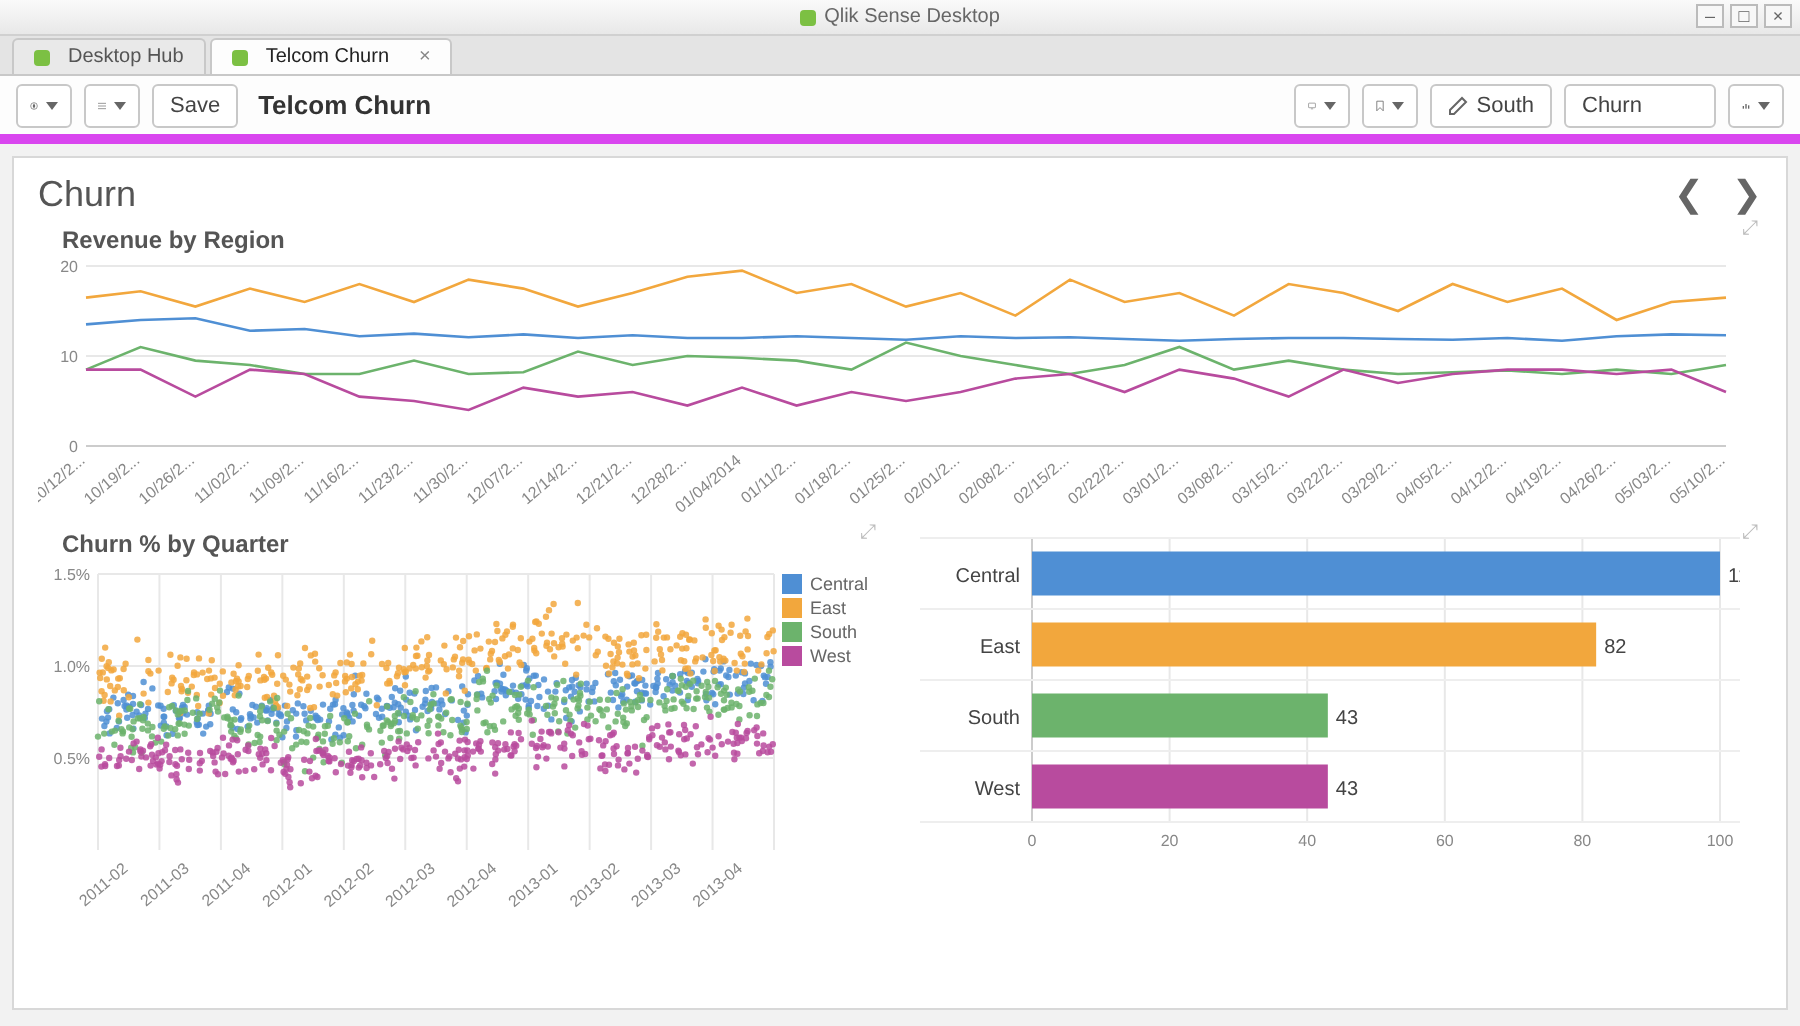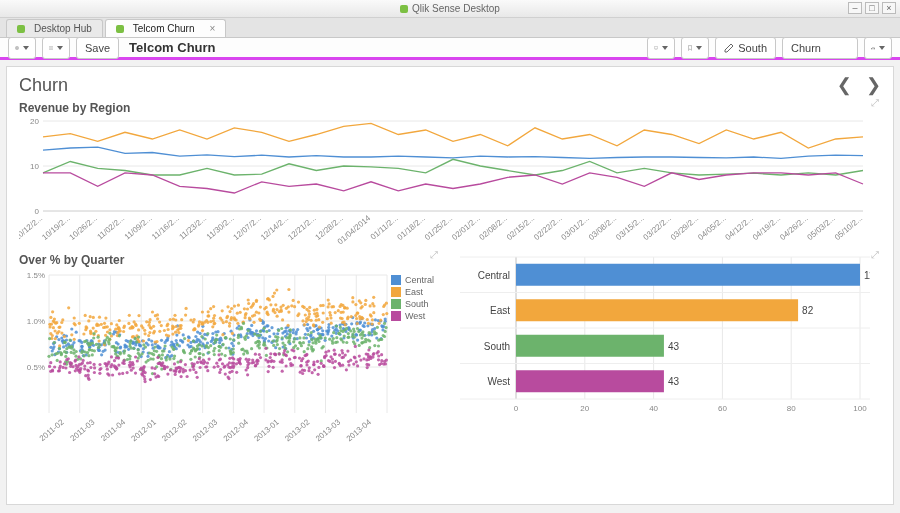--- a/index.html
+++ b/index.html
@@ -10,38 +10,38 @@
   .titlebar .wcontrols { position:absolute; right:4px; top:2px; display:flex; gap:3px;}
   .wbtn { width:14px; height:12px; border:1px solid #bbb; background:#f7f7f7; font-size:9px; line-height:10px; text-align:center; color:#666;}
   .titlebar .appicon { width:8px; height:8px; background:#7cc043; border-radius:2px; display:inline-block; margin-right:4px;}
   
   .tabrow { height:20px; background:#e4e4e4; display:flex; align-items:flex-end; padding-left:6px; border-bottom:1px solid #c8c8c8;}
   .tab { height:18px; padding:0 10px; font-size:10px; line-height:18px; color:#555; display:flex; align-items:center; gap:9px; border:1px solid #c8c8c8; border-bottom:none; background:#e9e9e9; border-top-left-radius:3px; border-top-right-radius:3px; margin-right:2px;}
   .tab.active { background:#fdfdfd; color:#222;}
   .tab .tabicon { width:8px;height:8px;background:#7cc043;border-radius:2px;}
   .tab .close { font-size:10px; color:#888; margin-left:6px;}
   
-  .toolbar { height:22px; background:#fdfdfd; border-bottom:3px solid #d946ef; display:flex; align-items:center; padding:0 8px; gap:6px;}
+  .toolbar { height:34px; background:#fdfdfd; border-bottom:5px solid #d946ef; display:flex; align-items:center; padding:0 8px; gap:6px;}
   .btn { height:22px; border:1px solid #c8c8c8; border-radius:3px; background:#fff; display:flex; align-items:center; justify-content:center; padding:0 8px; font-size:11px; color:#444; gap:4px;}
   .btn.icon-only { padding:0 6px; width:28px;}
   .appname { font-size:13px; font-weight:bold; color:#333; margin-left:4px;}
   .toolbar-spacer { flex:1; }
   .caret-down { width:0;height:0;border-left:3px solid transparent;border-right:3px solid transparent;border-top:4px solid #666; display:inline-block;}
   
   .selbar { height:22px; background:#4a4a4a; color:#ccc; display:flex; align-items:center; padding:0 8px; font-size:10px; gap:10px;}
   .selbtn { width:22px;height:16px; border:1px dashed #888; border-radius:2px; display:flex; align-items:center; justify-content:center;}
   .selbtn svg { stroke:#bbb; }
   .selbar .right { margin-left:auto;}
   
   .sheet { flex:1; background:#f2f2f2; padding:6px 6px 8px 6px; overflow:hidden;}
   .sheetinner { background:#fff; width:100%; height:100%; border:1px solid #d8d8d8; padding:6px 12px 6px 12px; display:flex; flex-direction:column;}
   .sheetheader { display:flex; align-items:center; height:24px;}
   .sheettitle { font-size:18px; color:#555; font-weight:400;}
   .navarrows { margin-left:auto; display:flex; gap:14px; color:#666; font-size:18px;}
-  .charttitle { font-size:12px; font-weight:bold; color:#555; margin:4px 0 2px 0;}
+  .charttitle { font-size:12px; font-weight:bold; color:#555; margin:4px 0 2px 12px;}
   .panel { position:relative; }
   .panel .expand { position:absolute; top:0; right:2px; color:#bbb; font-size:10px;}
   .row2 { display:flex; gap:20px; margin-top:2px; flex:1; min-height:0;}
   .col { flex:1; display:flex; flex-direction:column; min-width:0;}
   svg text { font-family: Arial, sans-serif; }
   .axis-tick { font-size:8px; fill:#888;}
   .grid { stroke:#e8e8e8; stroke-width:1;}
   .legend-item { display:flex; align-items:center; gap:4px; font-size:9px; color:#666; margin-bottom:2px;}
   .legend-sw { width:10px; height:10px;}
   .barlabel { font-size:10px; fill:#444;}
@@ -181,21 +181,21 @@
             <text class="axis-tick" transform="translate(734.6666666666666,102) rotate(-40)" text-anchor="end">04/12/2...</text>
             <text class="axis-tick" transform="translate(762,102) rotate(-40)" text-anchor="end">04/19/2...</text>
             <text class="axis-tick" transform="translate(789.3333333333333,102) rotate(-40)" text-anchor="end">04/26/2...</text>
             <text class="axis-tick" transform="translate(816.6666666666666,102) rotate(-40)" text-anchor="end">05/03/2...</text>
             <text class="axis-tick" transform="translate(844,102) rotate(-40)" text-anchor="end">05/10/2...</text>
           </svg>
       </div>
 
       <div class="row2">
         <div class="col panel">
-          <div class="charttitle">Over % by Quarter</div>
+          <div class="charttitle">Churn % by Quarter</div>
           <div class="expand">⤢</div>
           <div style="display:flex; flex:1; min-height:0;">
             <svg id="svg-scatter" width="372" height="178">
                 <line class="grid" x1="30" y1="98" x2="368" y2="98"></line>
                 <text class="axis-tick" x="26" y="101" text-anchor="end">0.5%</text>
                 <line class="grid" x1="30" y1="52" x2="368" y2="52"></line>
                 <text class="axis-tick" x="26" y="55" text-anchor="end">1.0%</text>
                 <line class="grid" x1="30" y1="6" x2="368" y2="6"></line>
                 <text class="axis-tick" x="26" y="9" text-anchor="end">1.5%</text>
                 <line class="grid" x1="30" y1="6" x2="30" y2="144"></line>

